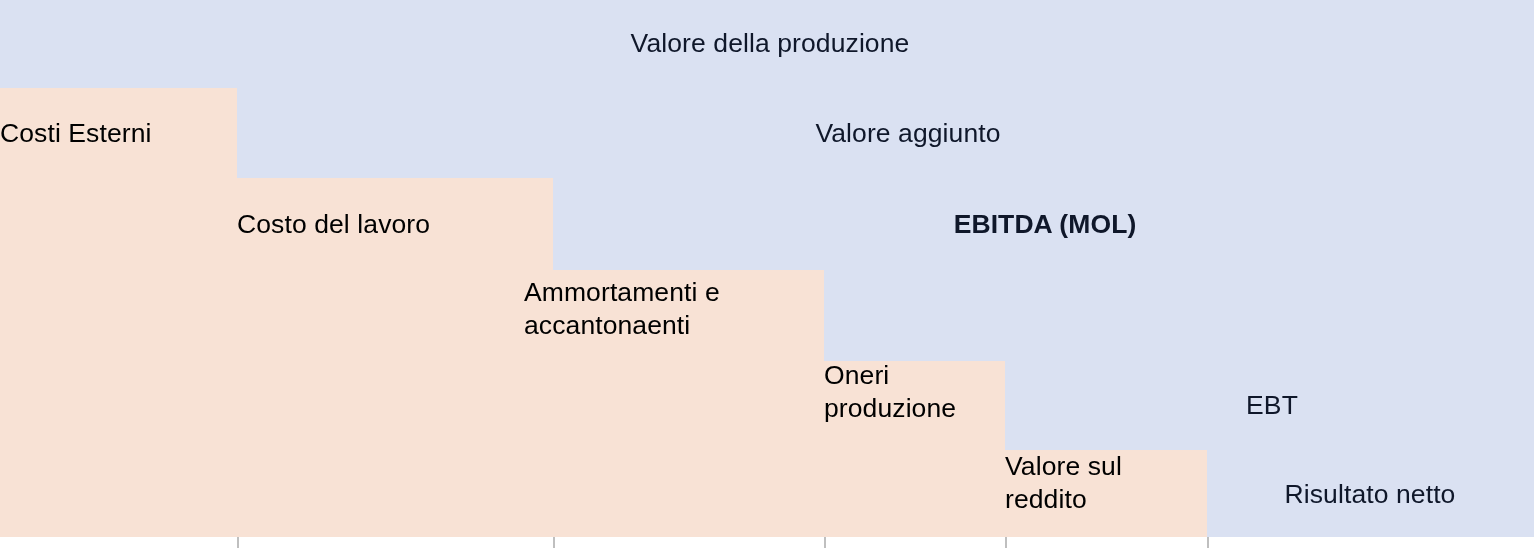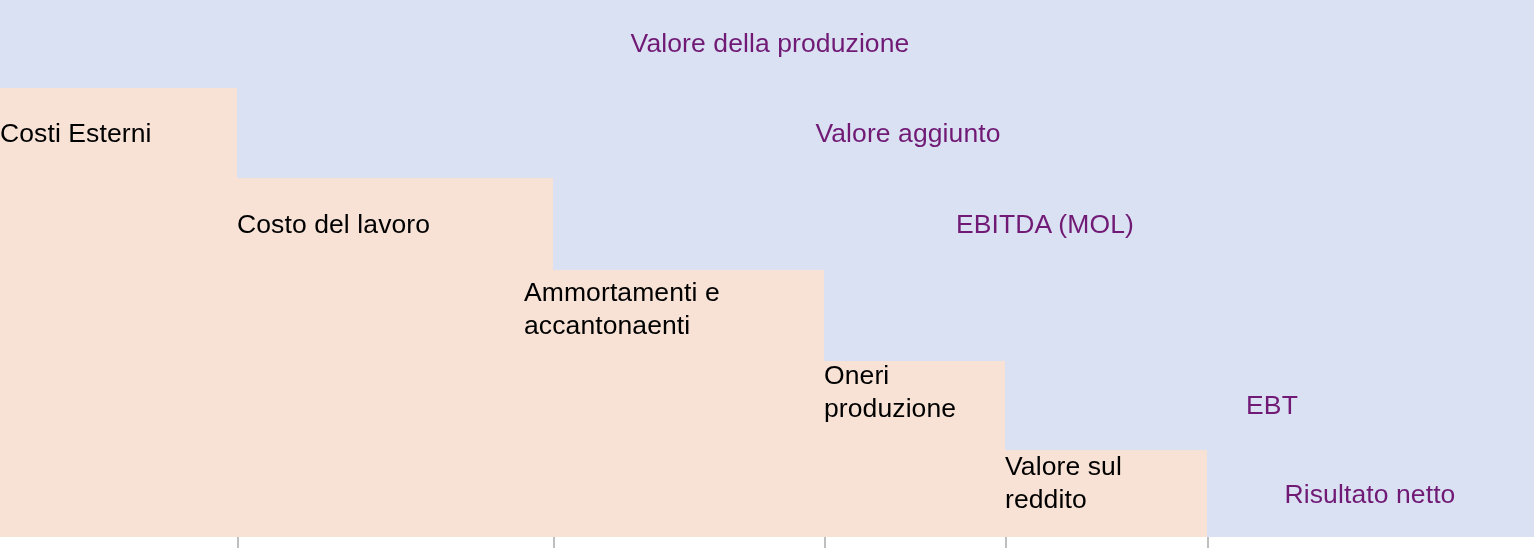--- a/index.html
+++ b/index.html
@@ -33,21 +33,21 @@
     position: absolute;
     color: #000000;
     font-size: 26.5px;
     line-height: 33px;
     text-align: left;
     white-space: pre-line;
     letter-spacing: 0.1px;
   }
   .margin-label {
     position: absolute;
-    color: #701a75;
+    color: #0f172a;
     font-size: 26.5px;
     line-height: 33px;
     text-align: center;
     white-space: nowrap;
     letter-spacing: 0.1px;
   }
   .axis-tick {
     position: absolute;
     width: 2px;
     background: #bfbfbf;
@@ -70,21 +70,21 @@
   <div class="step-label" style="left:237px; top:208px; width:316px;">Costo del lavoro</div>
   <div class="step-label" style="left:524px; top:276px; width:271px;">Ammortamenti e
 accantonaenti</div>
   <div class="step-label" style="left:824px; top:359px; width:181px;">Oneri
 produzione</div>
   <div class="step-label" style="left:1005px; top:450px; width:202px;">Valore sul
 reddito</div>
 
   <div class="margin-label" style="left:470px; top:27px; width:600px;">Valore della produzione</div>
   <div class="margin-label" style="left:608px; top:117px; width:600px;">Valore aggiunto</div>
-  <div class="margin-label" style="left:745px; top:208px; width:600px;">EBITDA (MOL)</div>
+  <div class="margin-label" style="left:745px; top:208px; width:600px;font-weight:bold;">EBITDA (MOL)</div>
   <div class="margin-label" style="left:972px; top:389px; width:600px;">EBT</div>
   <div class="margin-label" style="left:1070px; top:478px; width:600px;">Risultato netto</div>
 
   <div class="axis-tick" style="left:237px; top:537px; height:11px;"></div>
   <div class="axis-tick" style="left:553px; top:537px; height:11px;"></div>
   <div class="axis-tick" style="left:824px; top:537px; height:11px;"></div>
   <div class="axis-tick" style="left:1005px; top:537px; height:11px;"></div>
   <div class="axis-tick" style="left:1207px; top:537px; height:11px;"></div>
 
 </div>

